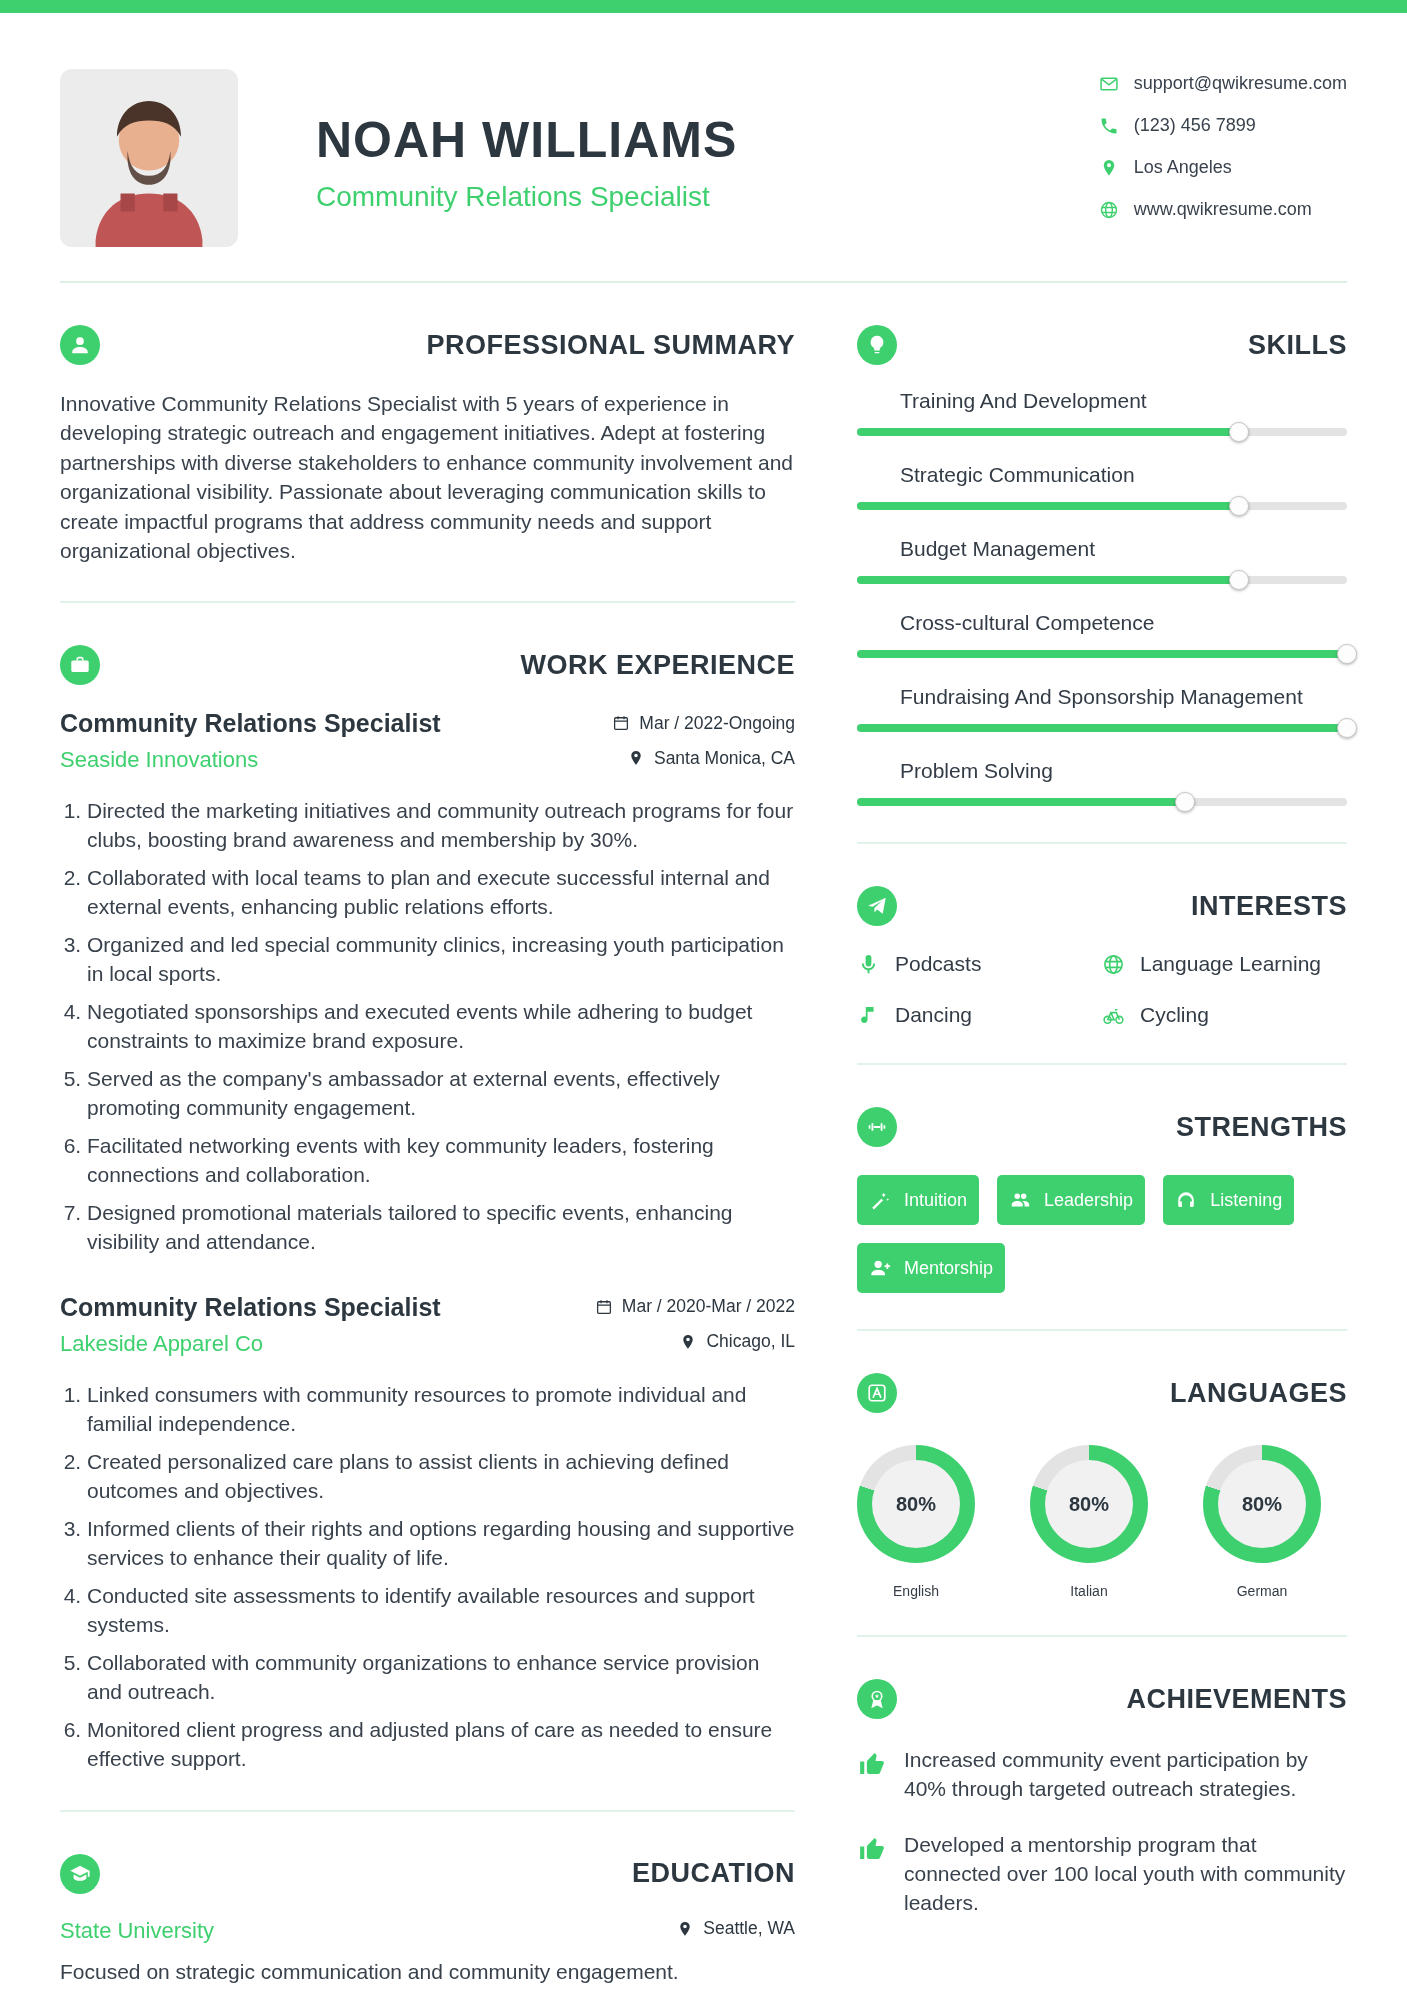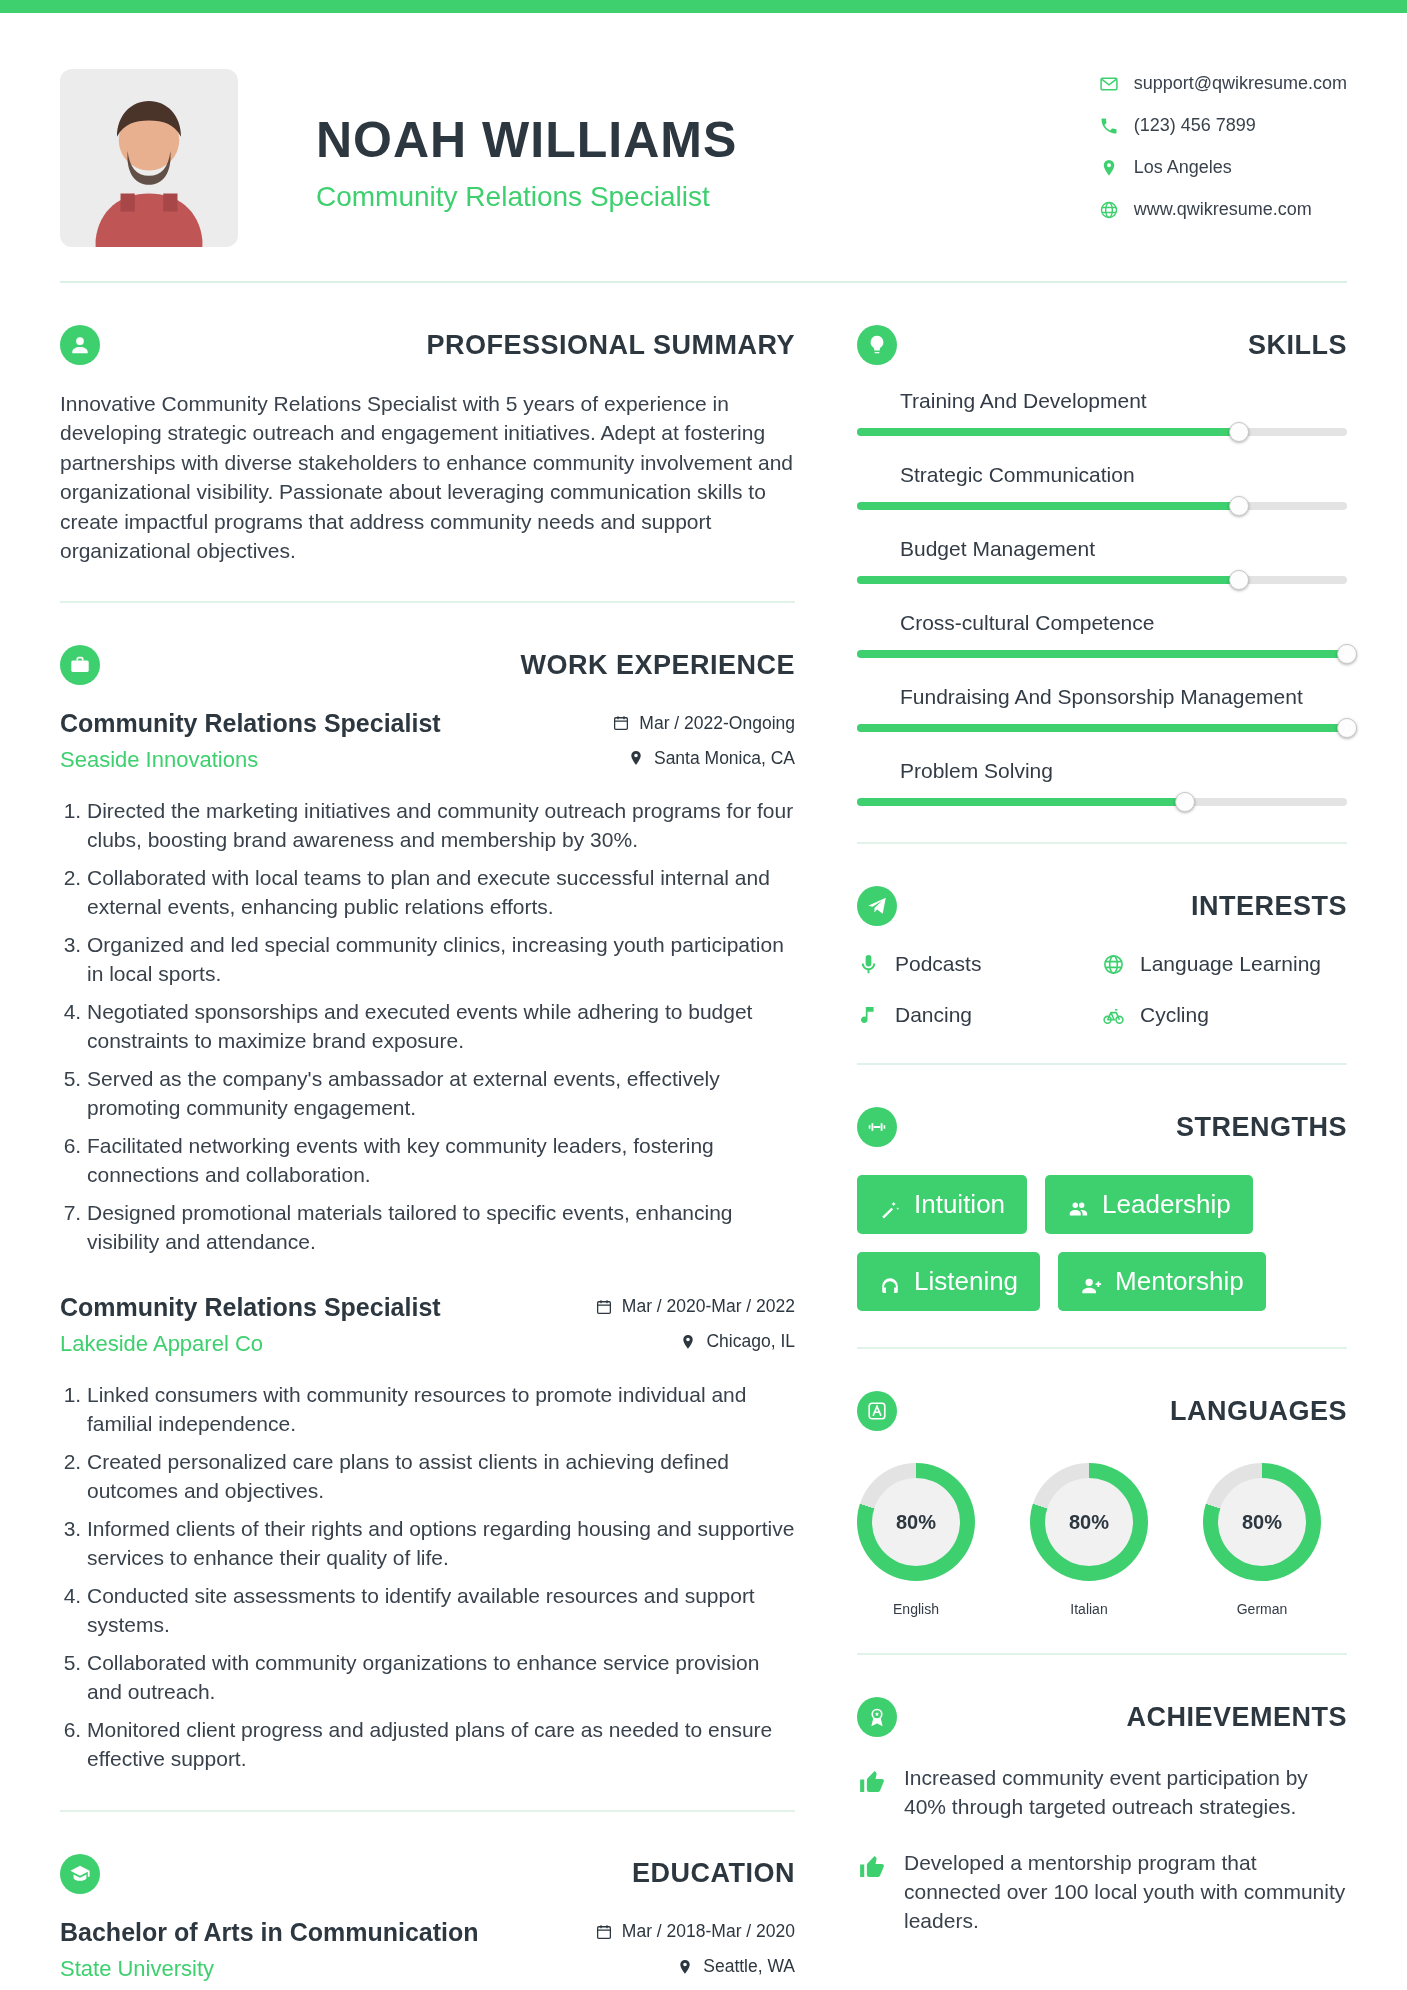--- a/index.html
+++ b/index.html
@@ -56,21 +56,21 @@
   .knob { position:absolute; right:-10px; top:50%; transform:translateY(-50%); width:20px; height:20px; border-radius:50%; background:#fdfdfd; border:1px solid #c9c9c9; box-shadow:0 1px 3px rgba(0,0,0,.3); }
 
   
   .interests-grid { display:grid; grid-template-columns:1fr 1fr; row-gap:27px; margin-top:26px; }
   .interest { display:flex; align-items:center; gap:15px; font-size:21px; color:#333c46; }
   .i-icon { width:23px; height:23px; color:var(--accent,#3ed06e); flex:none; display:flex; }
   .i-icon svg { width:100%; height:100%; }
 
   
   .strength-buttons { display:flex; flex-wrap:wrap; gap:18px 18px; margin-top:28px; }
-  .strength-btn { background:var(--accent,#3ed06e); color:#fff; display:inline-flex; align-items:flex-end; gap:13px; padding:14px 22px; border-radius:5px; font-size:26px; }
+  .strength-btn { background:var(--accent,#3ed06e); color:#fff; display:inline-flex; align-items:flex-end; gap:13px; padding:14px 12px; border-radius:5px; font-size:18px; }
   .s-icon { width:22px; height:22px; display:flex; color:#fff; }
   .s-icon svg { width:100%; height:100%; }
 
   
   .lang-row { display:flex; justify-content:space-between; margin-top:32px; padding-right:26px; }
   .lang { text-align:center; }
   .donut { width:118px; height:118px; border-radius:50%; display:flex; align-items:center; justify-content:center; background:#e3e3e3; }
   .donut-hole { width:88px; height:88px; border-radius:50%; background:#f1f1f1; display:flex; align-items:center; justify-content:center; font-size:20px; font-weight:700; color:#2d3740; }
   .lang-label { margin-top:20px; font-size:14px; color:#333c46; }
 
@@ -244,32 +244,20 @@
 
       <section>
         <div class="sec-head">
           <span class="sec-icon">
             <svg viewBox="0 0 24 24" fill="currentColor">
                 <path d="M12 3 1.5 8.5 12 14l8.5-4.4V15h2V8.5zM5 12.6V16c0 1.9 3.1 3.4 7 3.4s7-1.5 7-3.4v-3.4l-7 3.6z"></path>
               </svg>
           </span>
           <h2 class="sec-title">EDUCATION</h2>
         </div>
-        <div class="job-row">
-          <h3 class="job-name">Bachelor of Arts in Communication</h3>
-          <span class="meta">
-            <span class="m-icon">
-              <svg viewBox="0 0 24 24" fill="none" stroke="currentColor" stroke-width="1.7">
-                  <rect x="3.5" y="5" width="17" height="15.5" rx="1.5"></rect>
-                  <path d="M3.5 9.5h17M8 3v4M16 3v4"></path>
-                </svg>
-            </span>
-            <span>Mar / 2018-Mar / 2020</span>
-          </span>
-        </div>
         <div class="job-row job-row2">
           <span class="company">State University</span>
           <span class="meta">
             <span class="m-icon">
               <svg viewBox="0 0 24 24" fill="currentColor">
                   <path d="M12 2.5A6.3 6.3 0 0 0 5.7 8.8c0 4.6 6.3 12.4 6.3 12.4s6.3-7.8 6.3-12.4A6.3 6.3 0 0 0 12 2.5zm0 8.6a2.4 2.4 0 1 1 2.4-2.4A2.4 2.4 0 0 1 12 11.1z"></path>
                 </svg>
             </span>
             <span>Seattle, WA</span>
           </span>

